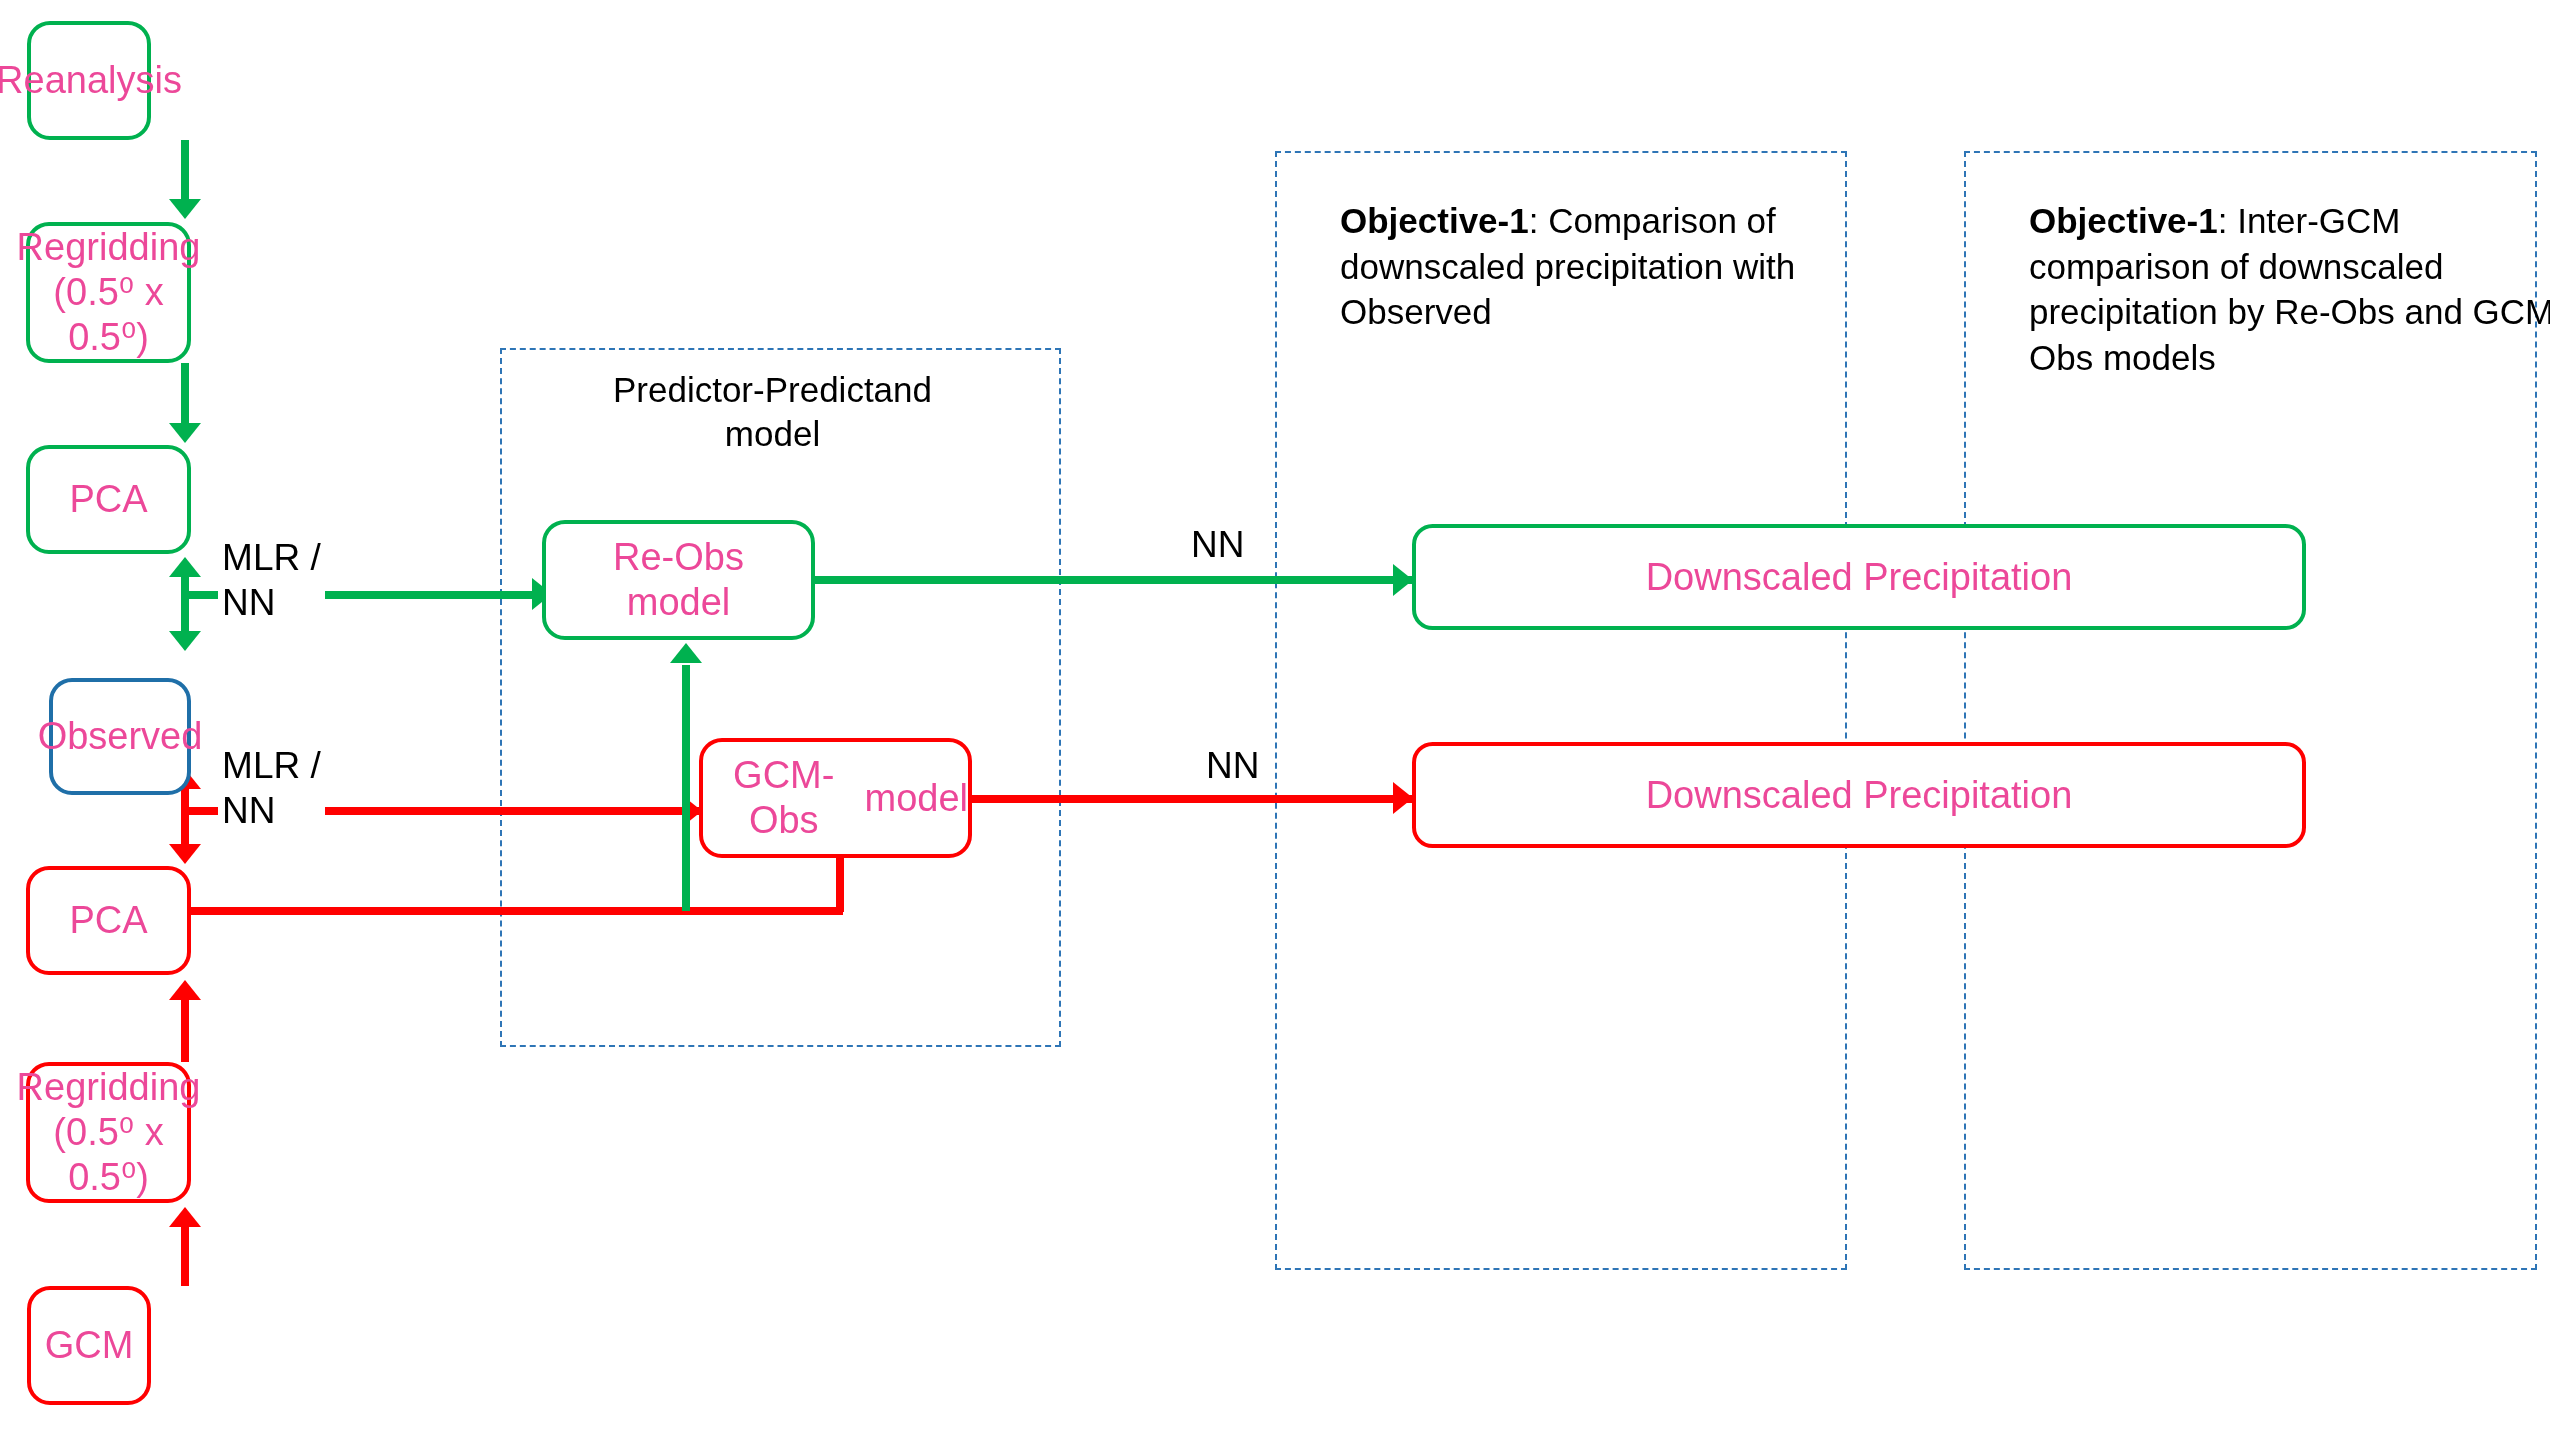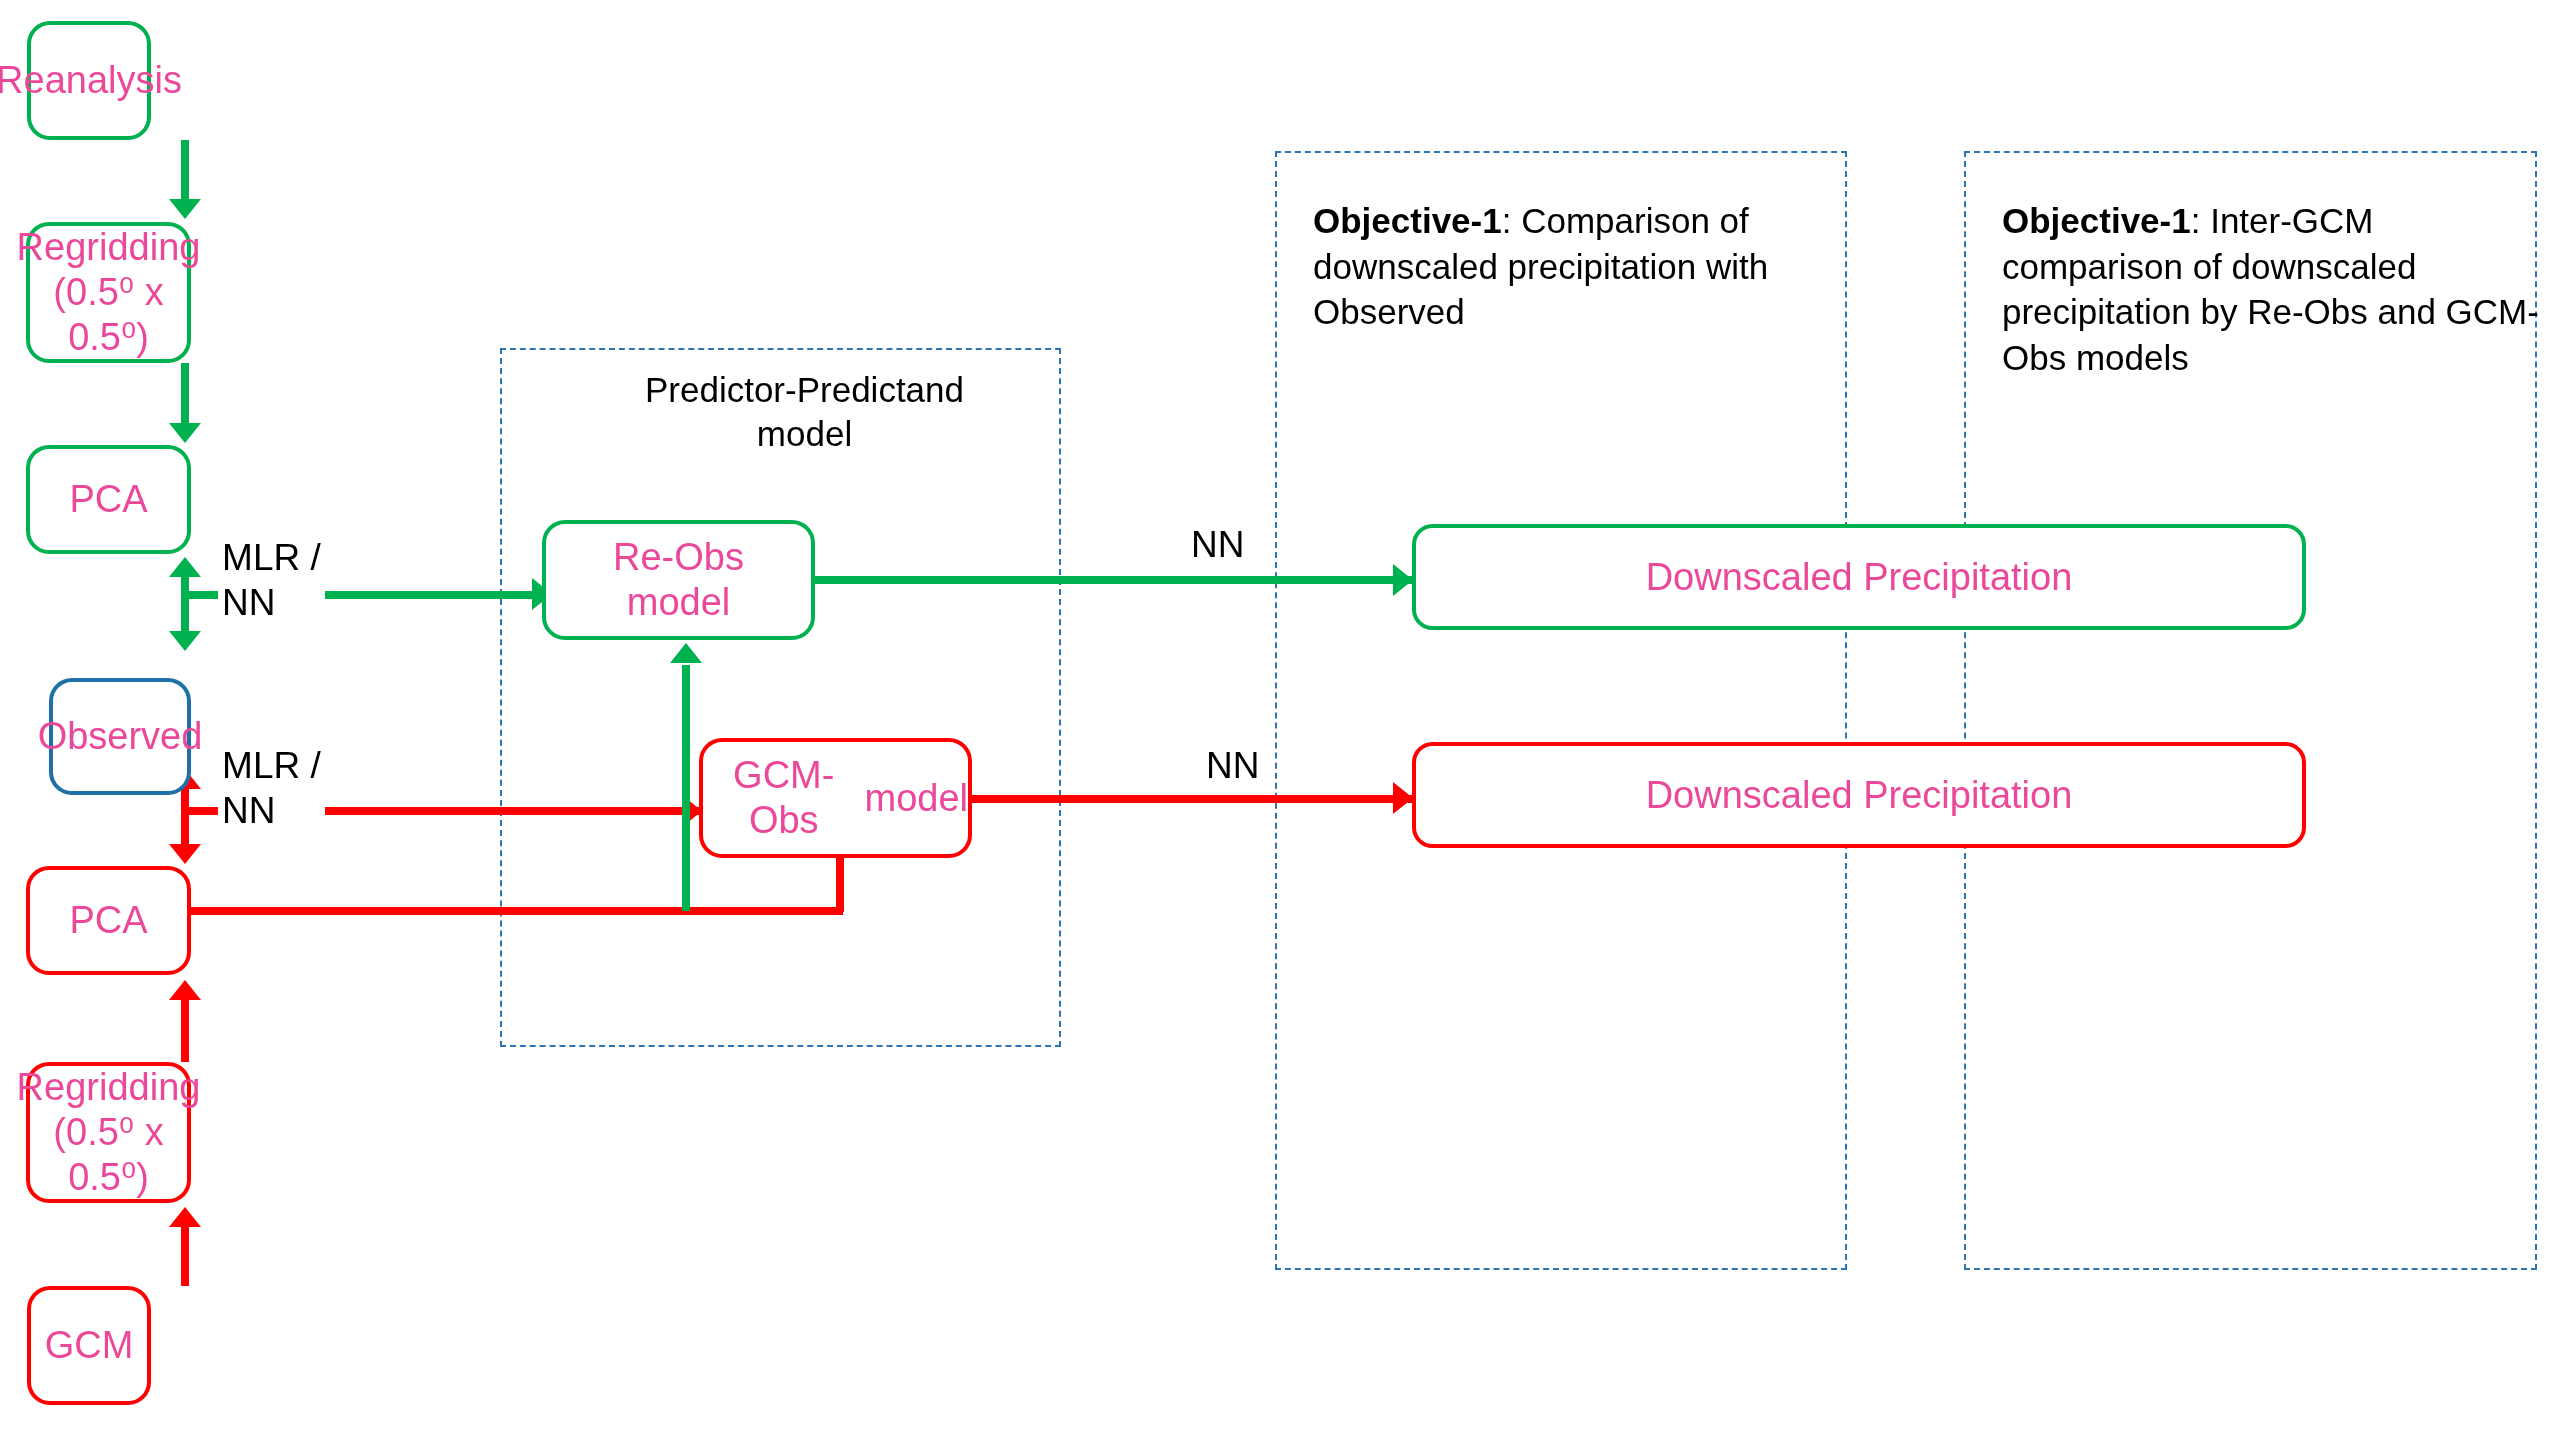--- a/index.html
+++ b/index.html
@@ -13,21 +13,21 @@
        font-size:38px;z-index:6;}
   .box.red{border-color:#FF0000;}
   .box.blue{border-color:#1F6FA8;margin-top:28px;}
   .box.wide{border-radius:20.5px;}
 
   
   .panel{position:absolute;box-sizing:border-box;background:transparent;z-index:2;}
   .panel.dashdot{border:2.7px dashed #2E75B6;}
   .panel.dashdotdot{border:2.7px dashed #2E75B6;}
 
-  .panel-text{position:absolute;color:#000;font-size:35px;line-height:1.30;z-index:3;}
+  .panel-text{position:absolute;color:#000;font-size:35px;line-height:1.30;z-index:3;margin-left:27px;}
 
   .pp-title{position:absolute;text-align:center;font-size:35px;line-height:1.25;
             color:#000;z-index:3;}
 
   
   .ln{position:absolute;background:#00B14F;z-index:5;}
   .ln.red{background:#FF0000;}
   .vl{width:7.5px;}
   .hl{height:7.5px;}
 
@@ -108,21 +108,21 @@
 
   <div class="ln hl red" style="left:188px;top:907px;width:655px;height:7.5px;"></div>
   <div class="ln vl red" style="left:836px;top:857px;width:7.5px;height:55px;"></div>
   <div class="arw up red" style="left:823px;top:838px;"></div>
 
   <div class="ln vl" style="left:682px;top:665px;width:7.5px;height:246px;"></div>
   <div class="arw up" style="left:670px;top:643px;"></div>
 
   <div class="panel dashdotdot" style="left:500px;top:348px;width:561px;height:699px;"></div>
 
-  <div class="pp-title" style="left:524px;top:368px;width:561px;text-align:center;">
+  <div class="pp-title" style="left:492px;top:368px;width:561px;text-align:center;">
     <div>Predictor-Predictand</div>
     <div>model</div>
   </div>
 
   <div class="box" style="left:542px;top:520px;width:273px;height:120px;flex-direction:column;">
     <span>Re-Obs</span>
     <span>model</span>
   </div>
 
   <div class="box red" style="left:699px;top:738px;width:273px;height:120px;flex-direction:row;">

